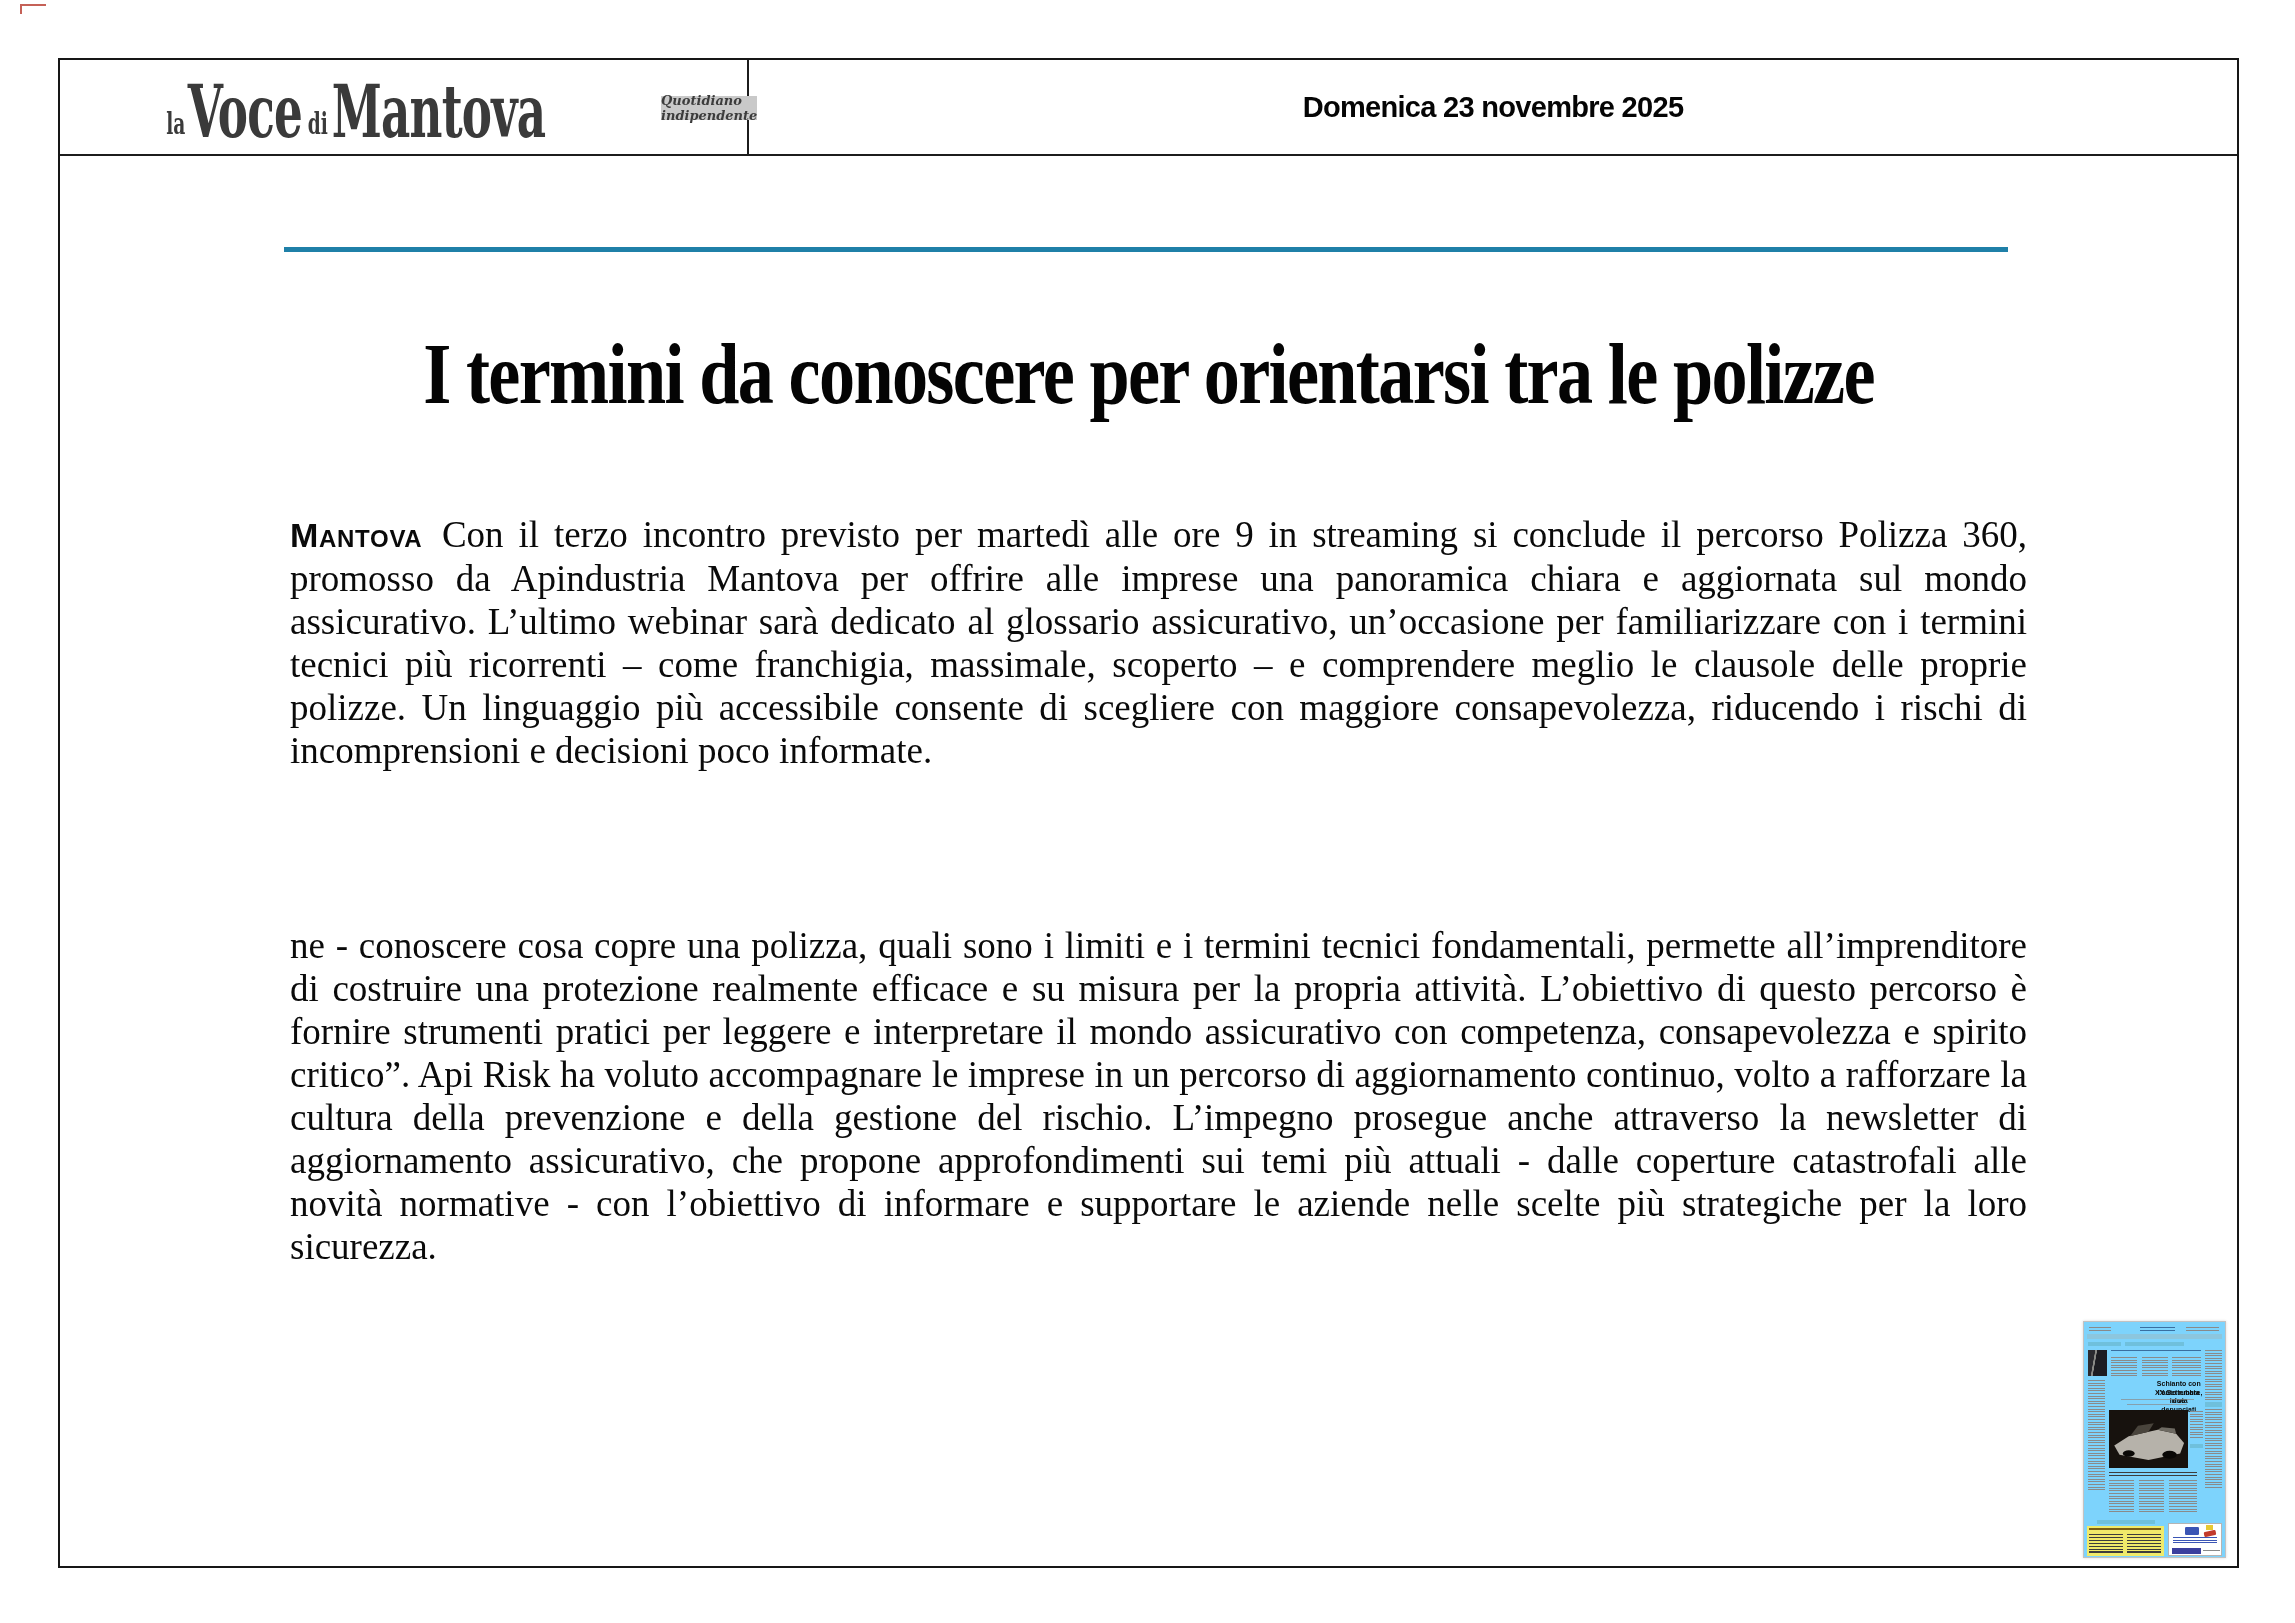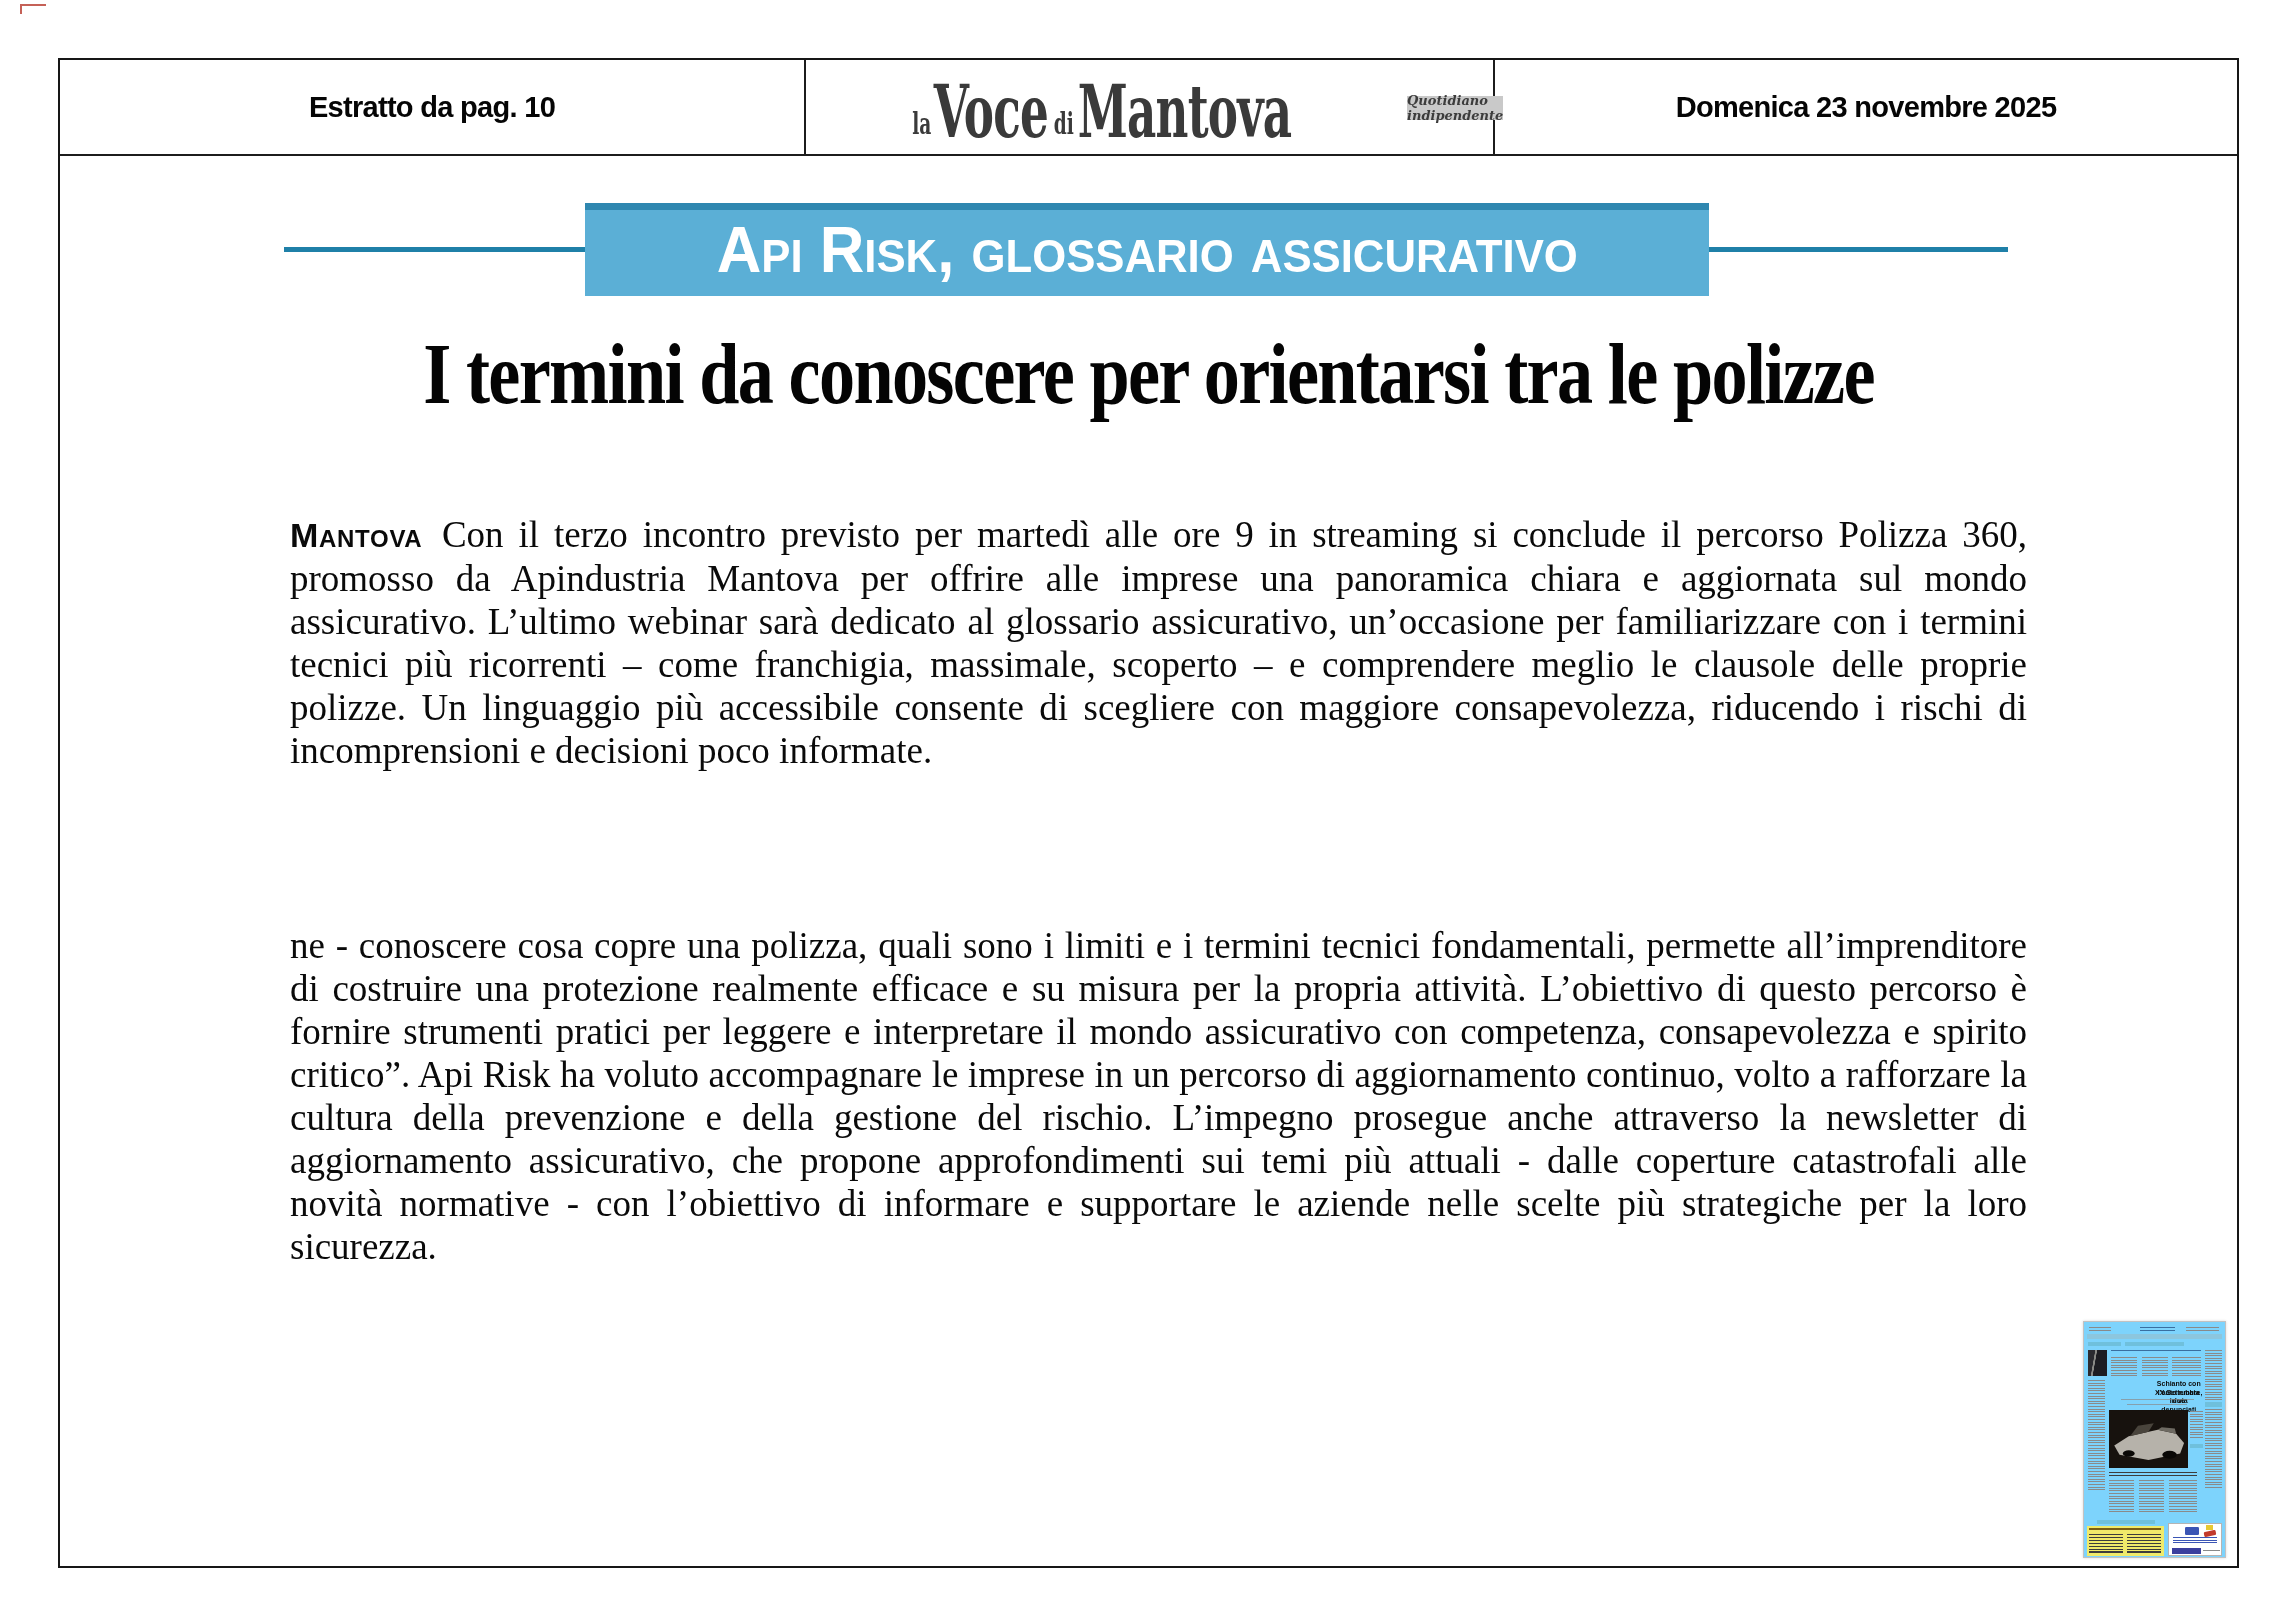--- a/index.html
+++ b/index.html
@@ -114,41 +114,35 @@
 </head>
 <body>
 
 <div class="page">
 
   <div class="crop-mark"></div>
 
   <div class="frame">
 
     <div class="header-row">
-      <div class="hcell left">
-        <span class="h-label">Estratto da pag. 10</span>
-      </div>
       <div class="hcell center">
         <div class="masthead-line">
           <span class="m-small">la</span>
           <span class="m-big">Voce</span>
           <span class="m-small m-di">di</span>
           <span class="m-big">Mantova</span>
         </div>
         <div class="tagline">Quotidiano indipendente</div>
       </div>
       <div class="hcell right">
         <span class="h-label">Domenica 23 novembre 2025</span>
       </div>
     </div>
 
     <div class="rule"></div>
-    <div class="banner">
-      <span class="banner-text">Api Risk, glossario assicurativo</span>
-    </div>
 
     <h1 class="headline">I termini da conoscere per orientarsi tra le polizze</h1>
 
     <div class="columns">
       <div class="col">
           <p><span class="lead">Mantova</span><span>Con il terzo incontro previsto per martedì alle ore 9 in streaming si conclude il percorso Polizza 360, promosso da Apindustria Mantova per offrire alle imprese una panoramica chiara e aggiornata sul mondo assicurativo. L’ultimo webinar sarà dedicato al glossario assicurativo, un’occasione per familiarizzare con i termini tecnici più ricorrenti – come franchigia, massimale, scoperto – e comprendere meglio le clausole delle proprie polizze. Un linguaggio più accessibile consente di scegliere con maggiore consapevolezza, riducendo i rischi di incomprensioni e decisioni poco informate.</span></p>
         </div>
       <div class="col">
           <p><span>ne - conoscere cosa copre una polizza, quali sono i limiti e i termini tecnici fondamentali, permette all’imprenditore di costruire una protezione realmente efficace e su misura per la propria attività. L’obiettivo di questo percorso è fornire strumenti pratici per leggere e interpretare il mondo assicurativo con competenza, consapevolezza e spirito critico”. Api Risk ha voluto accompagnare le imprese in un percorso di aggiornamento continuo, volto a rafforzare la cultura della prevenzione e della gestione del rischio. L’impegno prosegue anche attraverso la newsletter di aggiornamento assicurativo, che propone approfondimenti sui temi più attuali - dalle coperture catastrofali alle novità normative - con l’obiettivo di informare e supportare le aziende nelle scelte più strategiche per la loro sicurezza.</span></p>
         </div>

